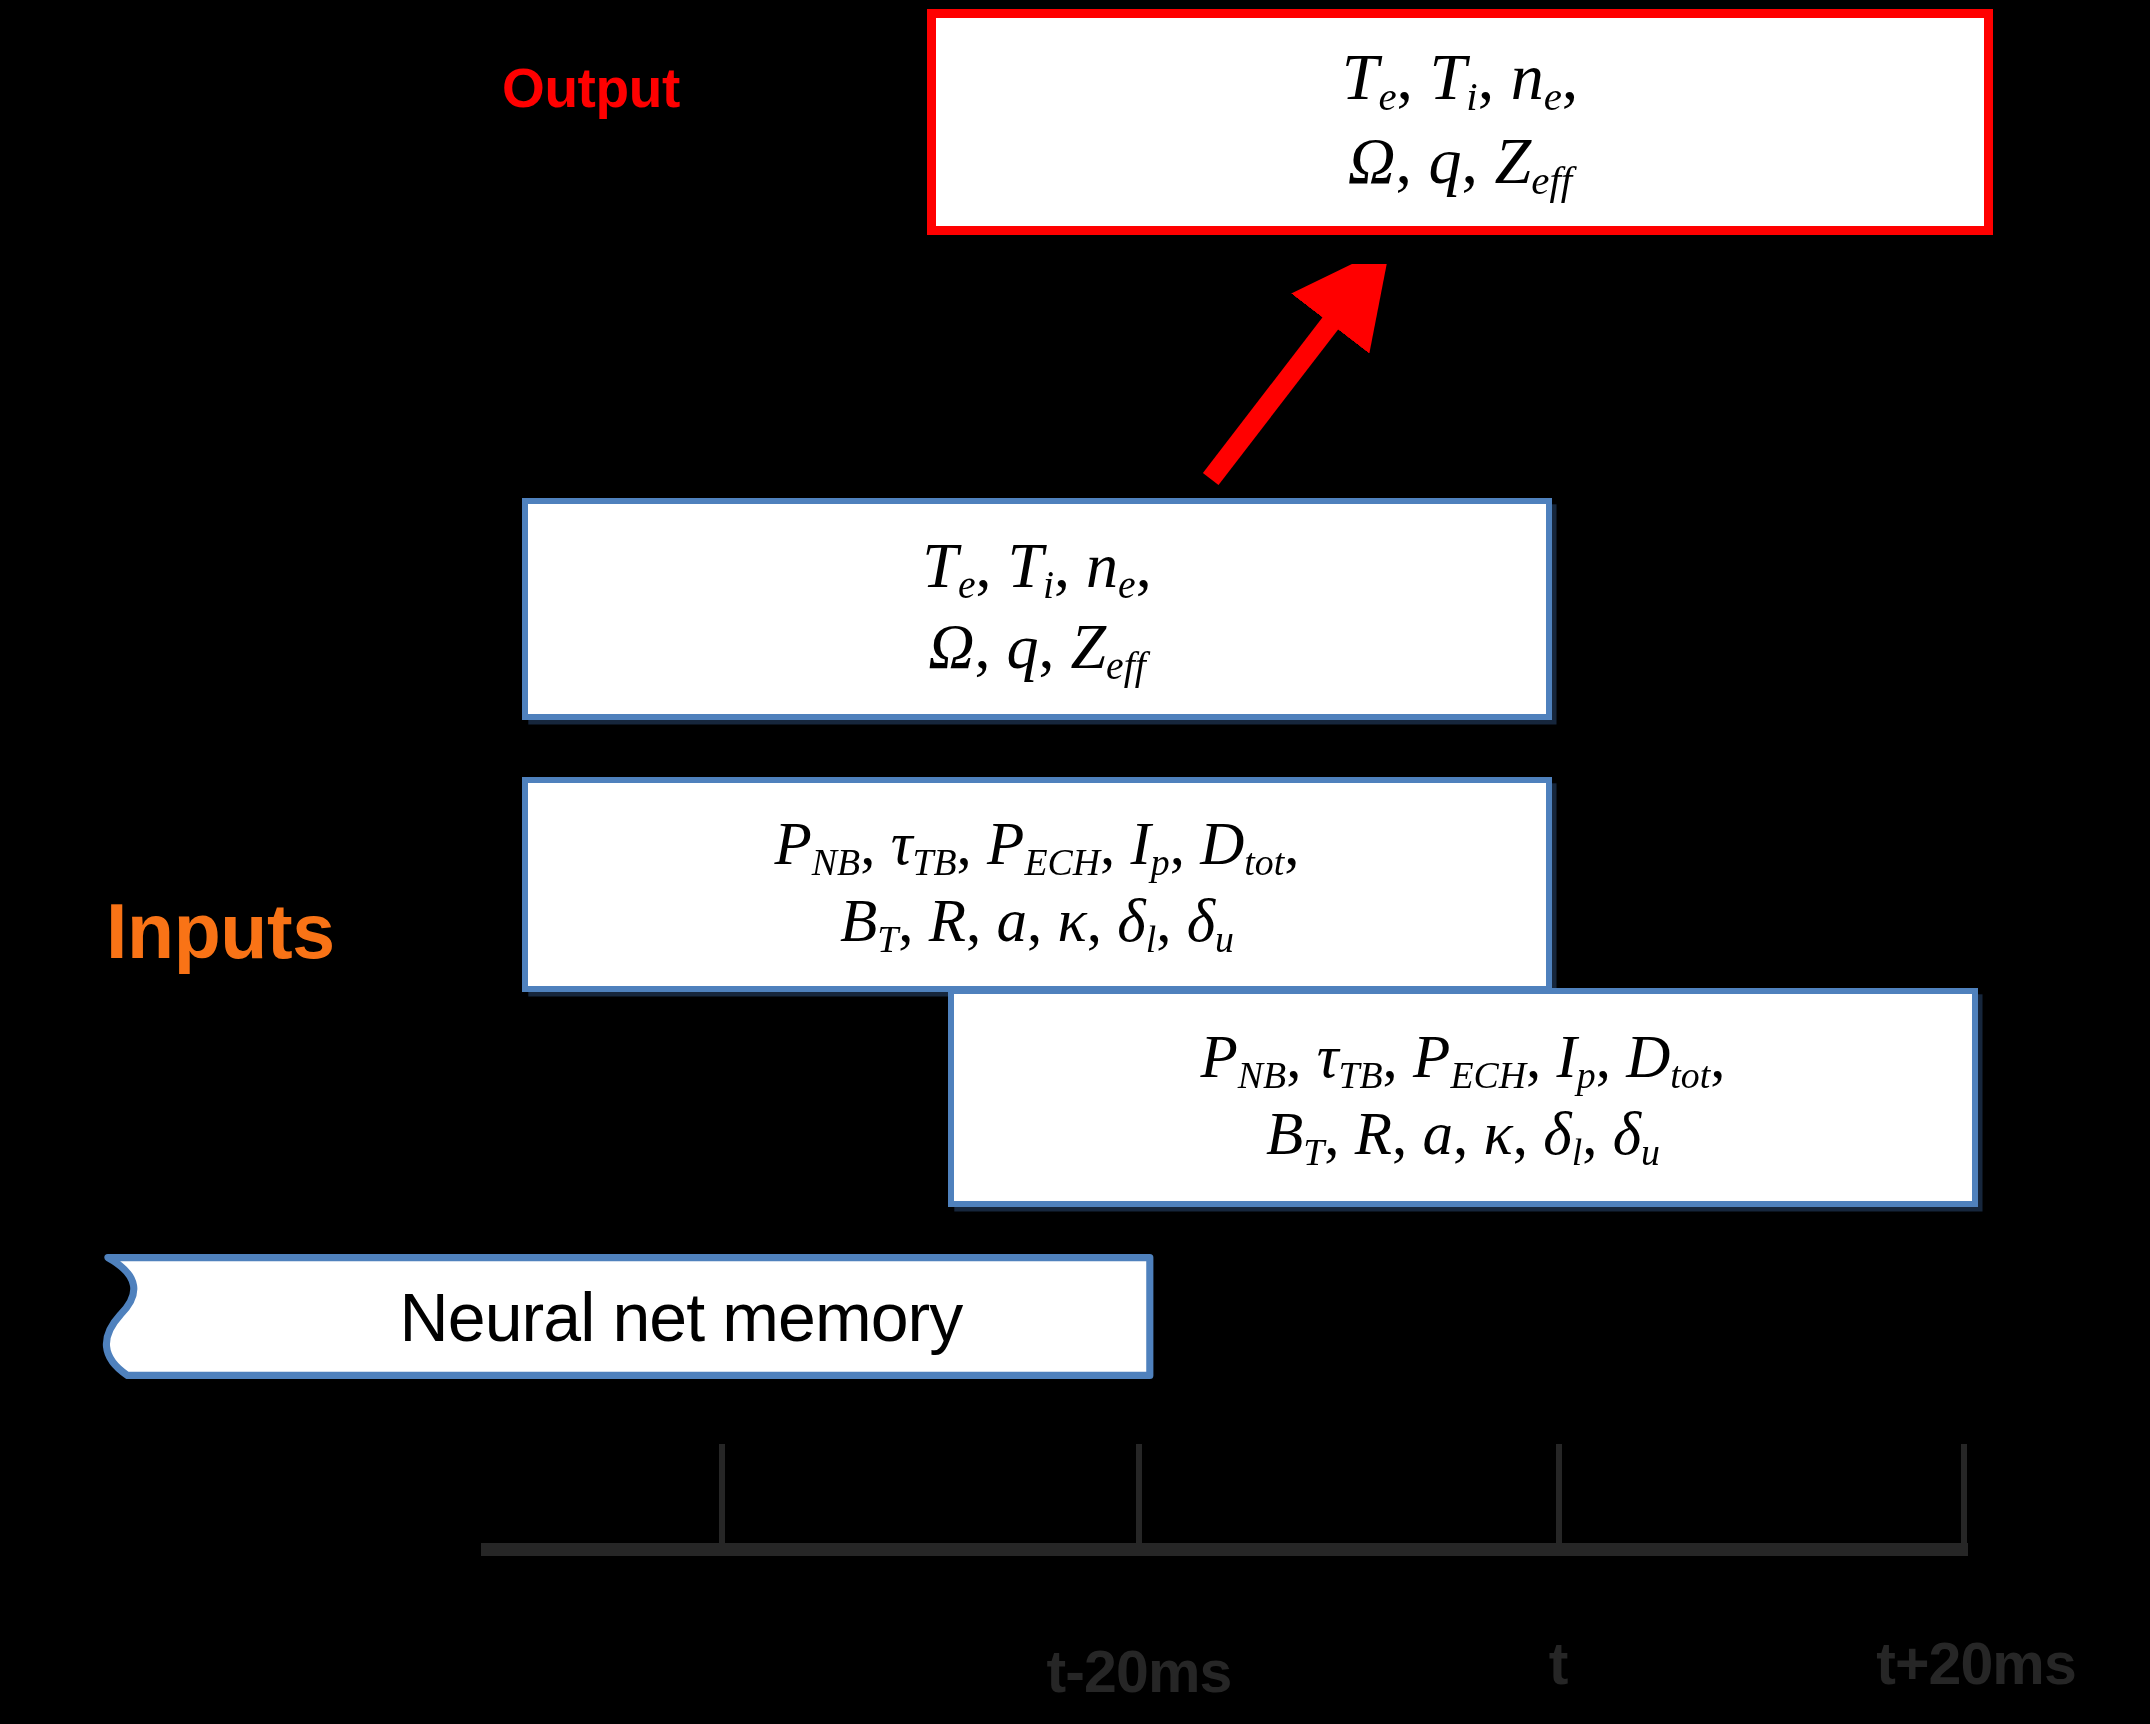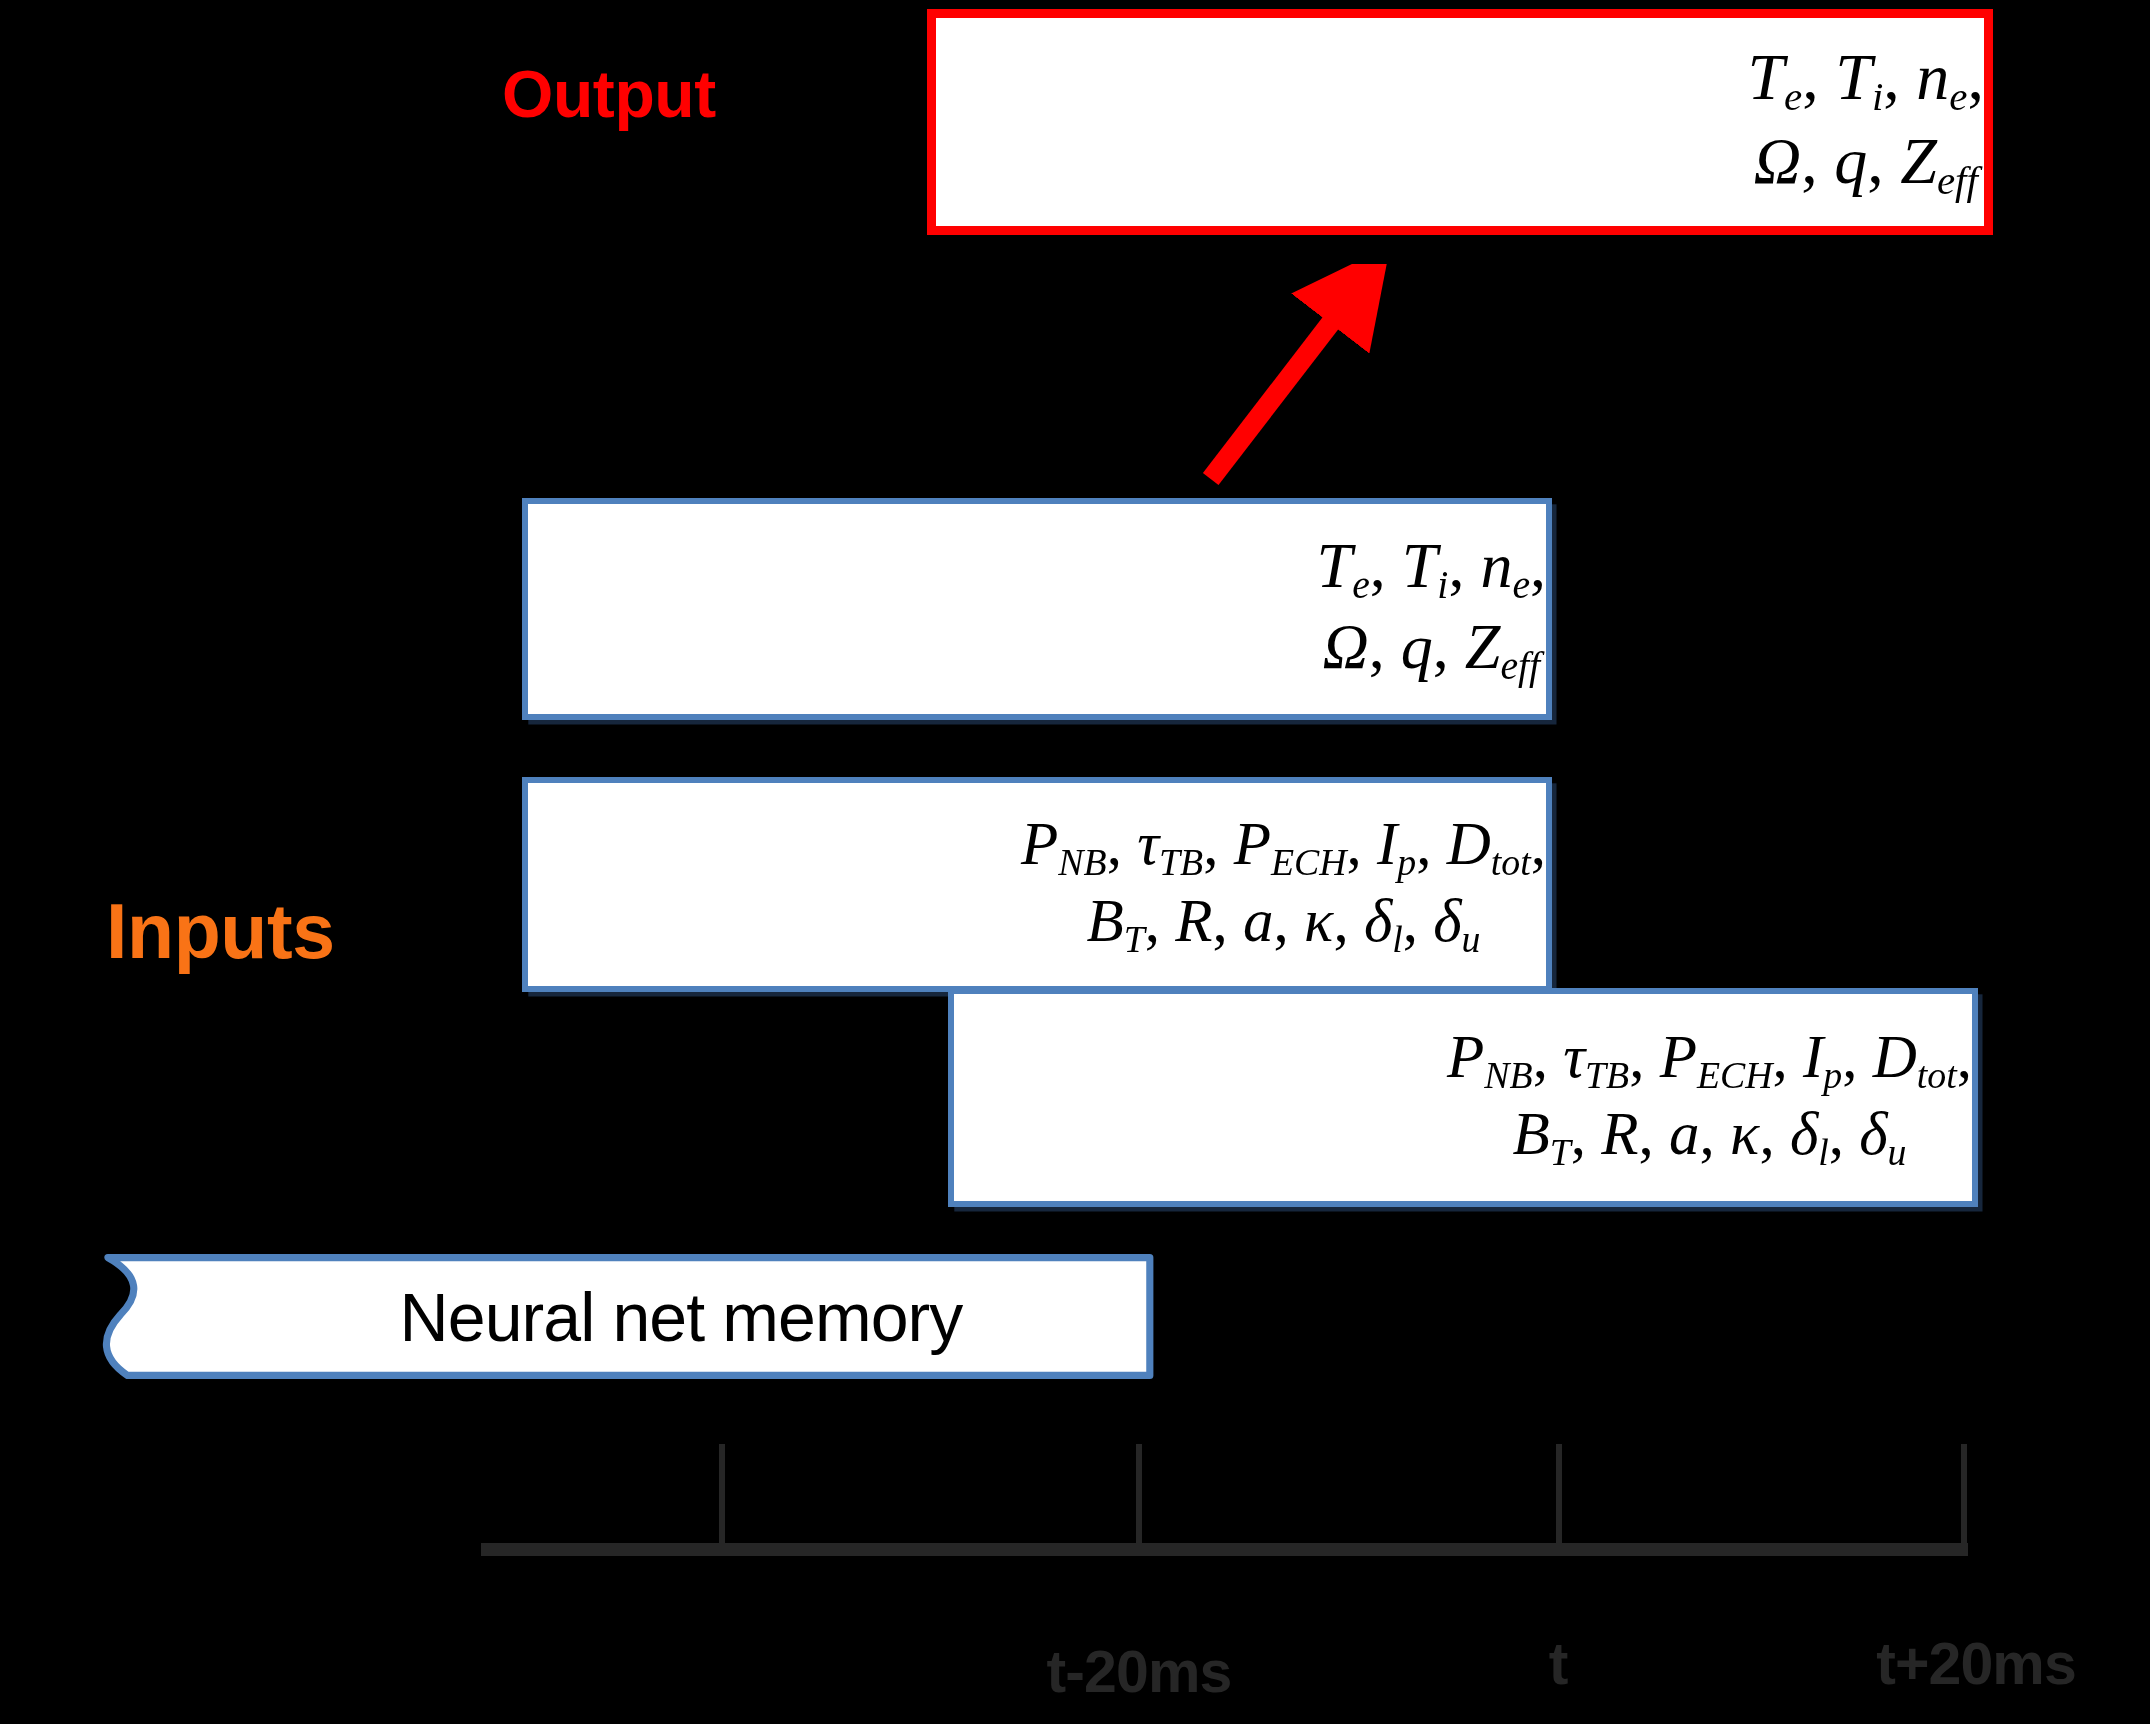--- a/index.html
+++ b/index.html
@@ -16,21 +16,21 @@
     font-family: "Liberation Sans", sans-serif;
   }
 
   
   .box {
     position: absolute;
     background: #FFFFFF;
     box-sizing: border-box;
     display: flex;
     align-items: center;
-    justify-content: flex-end;
+    justify-content: center;
   }
   .box-blue {
     border: 6.3px solid #4F81BD;
     box-shadow: 5.4px 5.4px 0 -0.9px rgba(40,70,110,0.55);
   }
   .box-red {
     border: 9.9px solid #FF0000;
   }
 
   .formula {
@@ -51,21 +51,21 @@
 
   
   .side-label {
     position: absolute;
     font-weight: bold;
     letter-spacing: -0.4px;
     white-space: nowrap;
   }
   #label-output {
     color: #FF0000;
-    font-size: 66px;
+    font-size: 55px;
     left: 502px;
     top: 56px;
   }
   #label-inputs {
     color: #f97316;
     font-size: 77px;
     left: 106px;
     top: 887px;
   }
 

